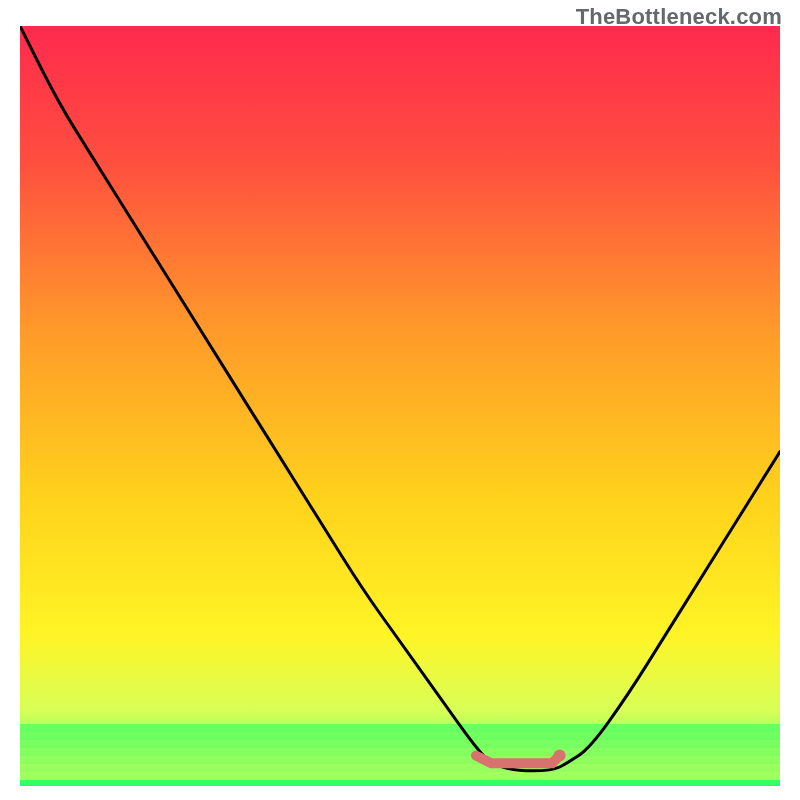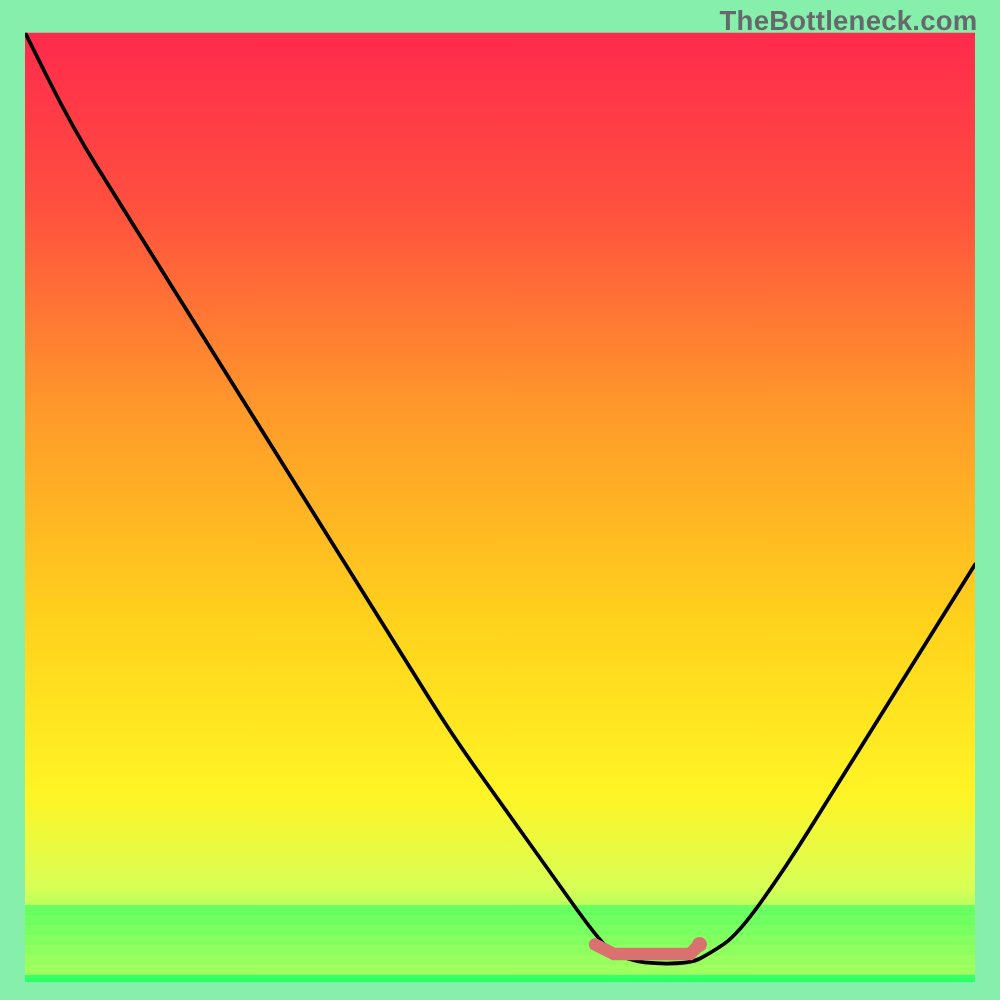--- a/index.html
+++ b/index.html
@@ -1,21 +1,21 @@
 <!DOCTYPE html>
 <html><head>
 <meta charset="utf-8">
 <style>
   * { margin: 0; padding: 0; box-sizing: border-box; }
   html, body { width: 800px; height: 800px; overflow: hidden; background: #000; }
   .frame {
     position: relative;
     width: 800px;
     height: 800px;
-    background: #86efac;
+    background: #ffffff;
   }
   .watermark {
     position: absolute;
     top: 4px;
     right: 18px;
     font-family: Arial, Helvetica, sans-serif;
     font-size: 22px;
     font-weight: 600;
     color: #66696b;
     letter-spacing: 0.2px;

